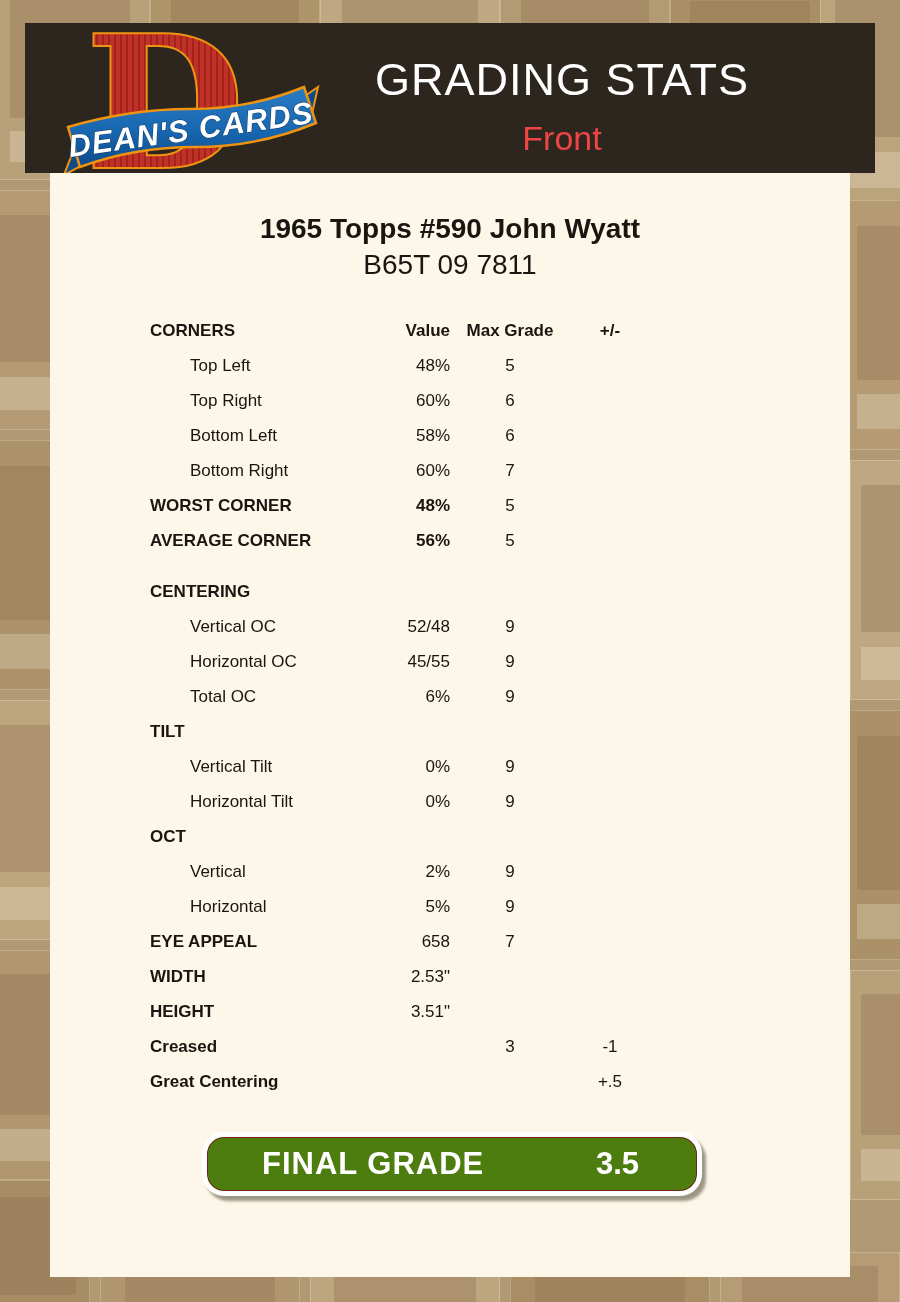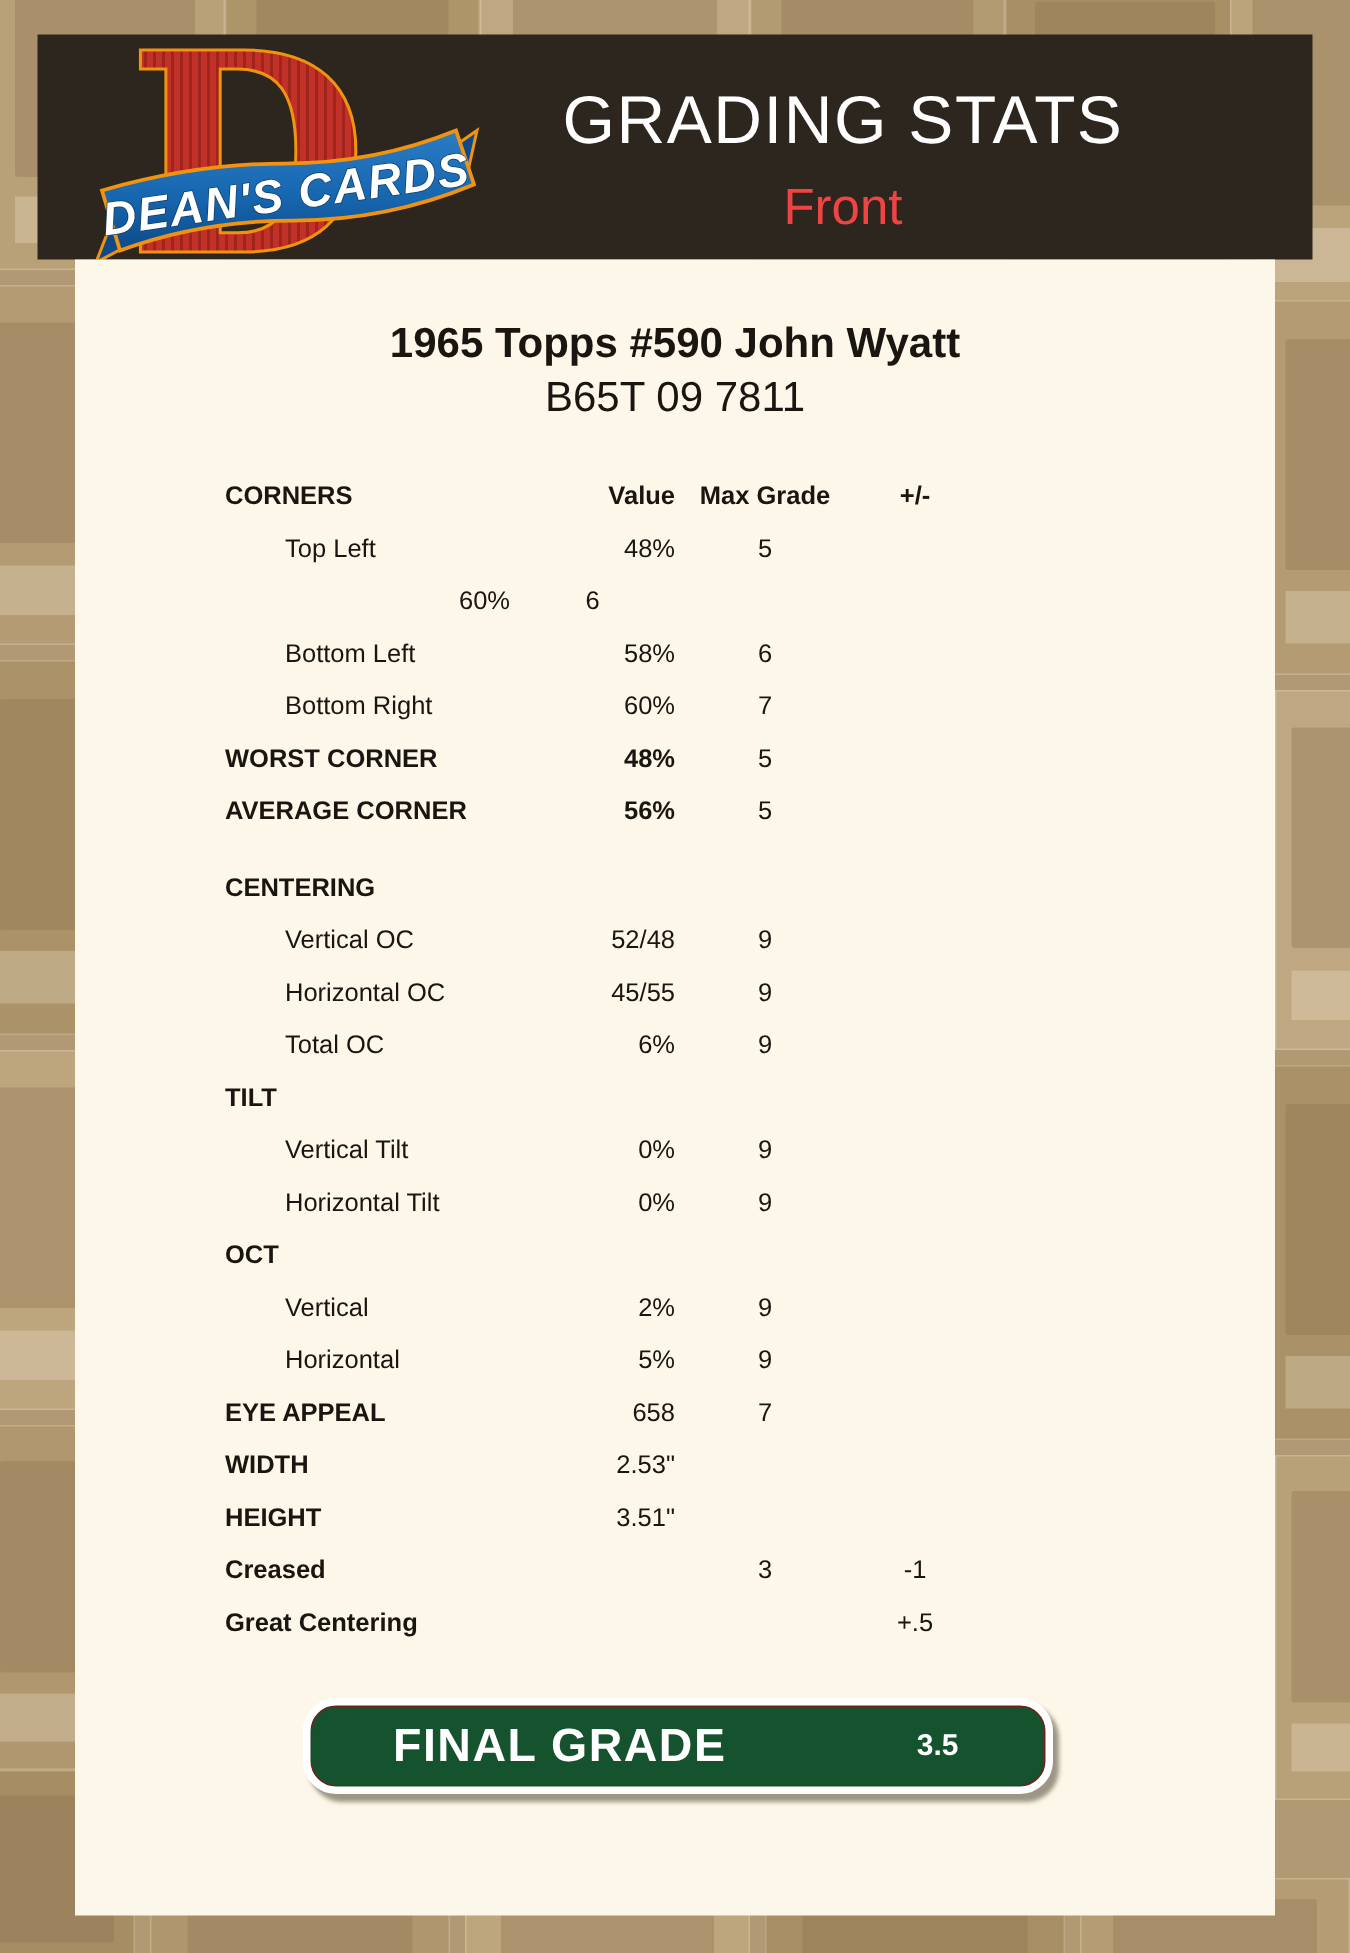--- a/index.html
+++ b/index.html
@@ -47,28 +47,28 @@
   .gap-before { margin-top:16px; }
   .c-label { text-align:left; }
   .c-label.indent { padding-left:40px; }
   .c-value { text-align:right; }
   .c-max { text-align:center; }
   .c-pm { text-align:center; }
   .b { font-weight:bold; }
 
   .final-grade {
     position:absolute; left:152px; top:959px; width:500px; height:64px;
-    background:#14532d;
+    background:#4d7c0f;
     border:5px solid #ffffff; border-radius:22px;
     box-shadow:4px 5px 3px rgba(125,118,100,.75), inset 0 0 0 1px #7a1c1e;
     display:flex; align-items:center;
     color:#fff;
   }
   .fg-label { font-size:31px; font-weight:bold; padding-left:55px; letter-spacing:1px; }
-  .fg-value { font-size:20px; font-weight:bold; margin-left:auto; padding-right:58px; }
+  .fg-value { font-size:31px; font-weight:bold; margin-left:auto; padding-right:58px; }
 </style>
 </head>
 <body>
 
 <div class="collage">
   <div class="cg" style="left:-10px;top:-40px;width:160px;height:220px;background:#b8a078">
       <div class="ph"></div>
       <div class="cap"></div>
     </div>
   <div class="cg" style="left:150px;top:-60px;width:170px;height:230px;background:#ad9469">
@@ -190,20 +190,21 @@
     </div>
 
     <div>
         <div class="g-row">
     <div class="c-label indent">Top Left</div>
     <div class="c-value">48%</div>
     <div class="c-max">5</div>
     <div class="c-pm"></div>
   </div>
         <div class="g-row">
+    <div class="c-label indent">Top Right</div>
     <div class="c-value">60%</div>
     <div class="c-max">6</div>
     <div class="c-pm"></div>
   </div>
         <div class="g-row">
     <div class="c-label indent">Bottom Left</div>
     <div class="c-value">58%</div>
     <div class="c-max">6</div>
     <div class="c-pm"></div>
   </div>

